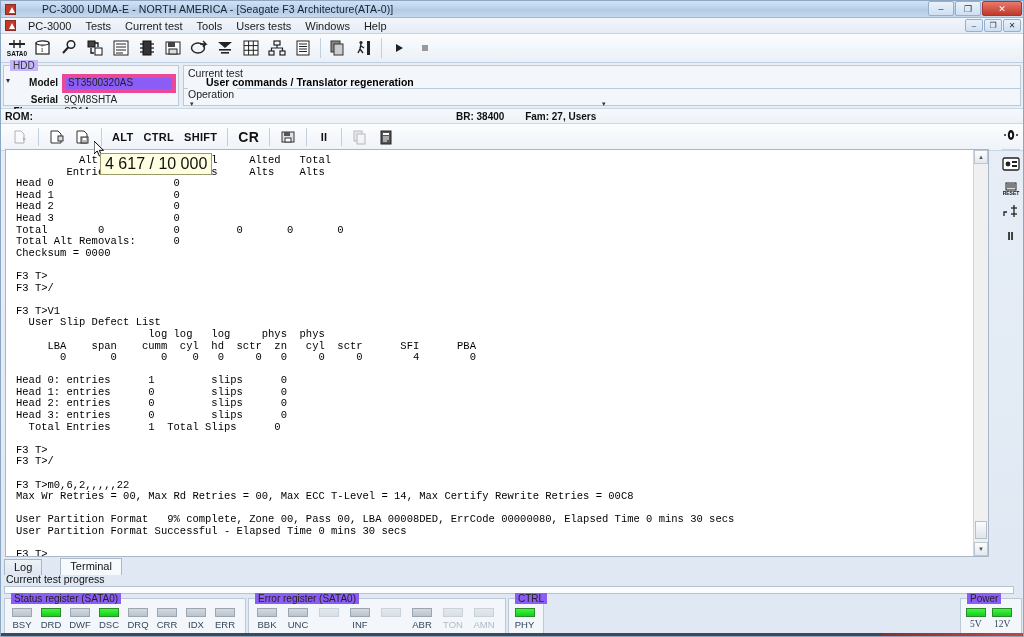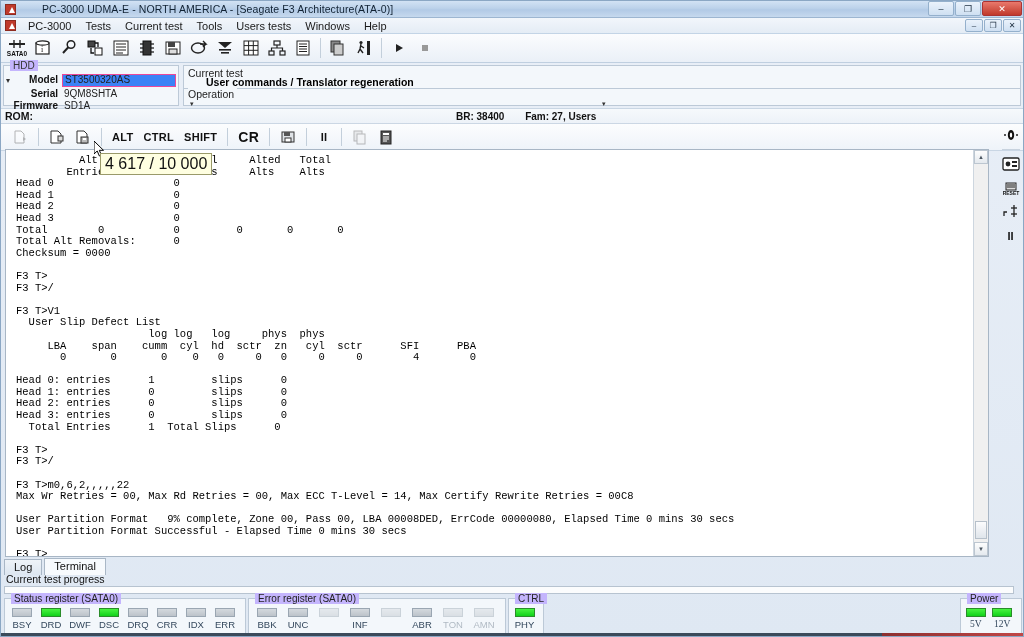--- a/index.html
+++ b/index.html
@@ -108,21 +108,21 @@
   .group > .glabel {
     position: absolute; top: -6px; left: 6px;
     background: #c4b5fd; padding: 0 3px; font-size: 10px; color: #333;
   }
   .hddbox { width: 176px; }
   .hdd-table { margin: 6px 0 0 2px; font-size: 10px; color: #111; }
   .hdd-table tr td { padding: 0 2px; line-height: 10.5px; }
   .hdd-lbl { text-align: right; font-weight: bold; width: 52px; }
   .hdd-val { color: #222; }
   .hdd-firstfield {
-    border: 1px solid #ec4899; background: #3b82f6;
+    border: 4px solid #ec4899; background: #8b5cf6;
   }
   .arrowdot { position: absolute; left: 2px; top: 10px; font-size: 8px; color: #333; }
 
   .ctbox { flex: 1; display: flex; flex-direction: column; }
   .ct-top { position: relative; border-bottom: 0px; height: 22px; }
   .ct-title { position: absolute; top: 1px; left: 4px; font-size: 10.5px; color: #222; }
   .ct-value {
     position: absolute; top: 10px; left: 22px;
     font-size: 10.5px; font-weight: bold; color: #000;
   }
@@ -215,21 +215,21 @@
   .rd {
     width: 22px; height: 22px;
     display: flex; align-items: center; justify-content: center;
     border: 1px solid transparent;
   }
   .rdsep { width: 18px; height: 1px; background: #c7d2de; margin: 1px 0; }
 
   
   .tabs {
     position: absolute; left: 3px; top: 557px;
-    display: flex; align-items: flex-end; gap: 2px;
+    display: flex; align-items: flex-end; gap: 18px;
   }
   .tab {
     font-size: 11px; padding: 1px 9px 2px 9px;
     border: 1px solid #a9b7c6; border-bottom: none;
     background: linear-gradient(#eef3f8, #dde6f0);
     color: #111;
   }
   .tab.active { background: #f7fafd; padding-bottom: 3px; }
   .progwrap { position: absolute; left: 3px; top: 572px; width: 1014px; }
   .prog-label { font-size: 10.5px; color: #111; padding-left: 2px; }
@@ -241,21 +241,21 @@
   
   .statusrow {
     position: absolute; left: 3px; top: 597px;
     width: 1018px; height: 37px;
     display: flex; align-items: stretch; gap: 2px;
   }
   .regbox {
     border: 1px solid #bcc9d7; position: relative; background: #f3f7fb;
   }
   .regbox > .rlabel {
-    position: absolute; top: -6px; left: 6px; background: #c4b5fd;
+    position: absolute; top: -6px; left: 6px; background: #8b5cf6;
     padding: 0 3px; font-size: 10px; color: #222; white-space: nowrap;
   }
   .leds { display: flex; align-items: flex-start; padding: 9px 4px 0 4px; height: 100%; }
   .led { width: 28px; text-align: center; margin-right: 3px; }
   .led .lamp {
     width: 20px; height: 9px; margin: 0 auto;
     border: 1px solid #9aa6b2; background: linear-gradient(#d4d9de, #bcc3ca);
   }
   .led .lamp.on { background: linear-gradient(#49f341, #11d11a); border-color: #2a8c2a; }
   .led .lname { font-size: 9.5px; color: #33475c; margin-top: 2px; }

